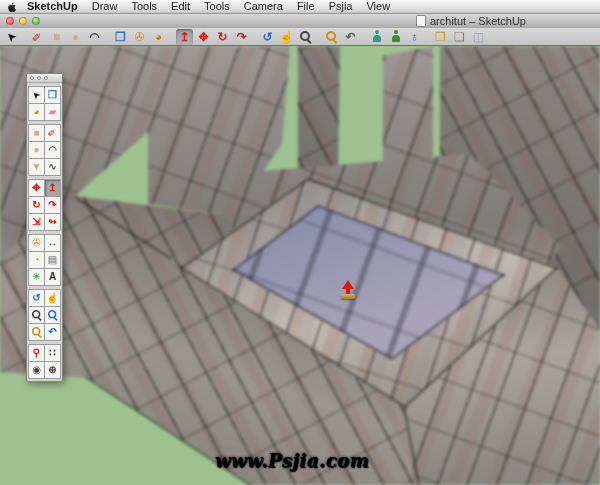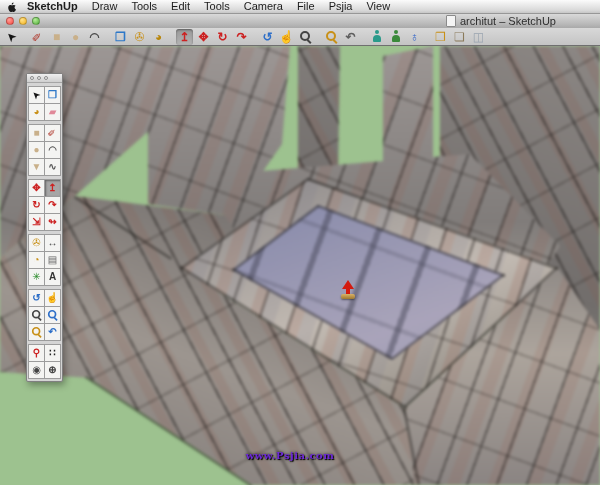--- a/index.html
+++ b/index.html
@@ -15,21 +15,21 @@
   .menu-item.bold{font-weight:bold;}
 
   
   .titlebar{position:absolute;left:0;top:14px;width:600px;height:14px;
     background:linear-gradient(#d9d9d9,#b9b9b9 70%,#a9a9a9);
     border-bottom:1px solid #7e7e7e;z-index:19;}
   .tlight{position:absolute;top:3px;width:8px;height:8px;border-radius:50%;border:1px solid rgba(0,0,0,.25);box-sizing:border-box;}
   .tl-close{left:6px;background:radial-gradient(circle at 35% 30%,#ff9f97,#fb4a42);}
   .tl-min{left:19px;background:radial-gradient(circle at 35% 30%,#ffe28a,#f5b31e);}
   .tl-zoom{left:32px;background:radial-gradient(circle at 35% 30%,#b6ee9a,#53b03a);}
-  .title-wrap{position:absolute;left:446px;top:1px;display:flex;align-items:center;gap:4px;}
+  .title-wrap{position:absolute;left:416px;top:1px;display:flex;align-items:center;gap:4px;}
   .proxy-doc{width:8px;height:10px;background:#f4f4f4;border:1px solid #8a8a8a;border-radius:1px;}
   .win-title{font-size:11px;color:#2e2e2e;white-space:nowrap;}
 
   .toolbar{position:absolute;left:0;top:28px;width:600px;height:18px;
     background:linear-gradient(#d8d8d8,#c4c4c4);
     border-bottom:1px solid #6f6f6f;display:flex;align-items:center;padding-left:3px;box-sizing:border-box;z-index:19;}
   .tb-btn{width:17px;height:16px;display:flex;align-items:center;justify-content:center;border-radius:3px;margin-right:2px;flex:0 0 auto;}
   .tb-btn.gap{margin-left:7px;}
   .tb-btn.pressed{background:linear-gradient(#989898,#b4b4b4);box-shadow:inset 0 1px 2px rgba(0,0,0,.4);}
   .glyph{font-size:12px;line-height:1;display:inline-block;}
@@ -71,22 +71,22 @@
 
   .edge{position:absolute;height:2px;background:rgba(24,21,19,.55);transform-origin:0 0;}
 
   
   .pp-cursor{position:absolute;left:340px;top:234px;width:16px;height:22px;z-index:5;}
   .pp-head{position:absolute;left:2px;top:0;width:0;height:0;border-left:6px solid transparent;border-right:6px solid transparent;border-bottom:9px solid #d31b10;}
   .pp-stem{position:absolute;left:6px;top:8px;width:4px;height:7px;background:#d31b10;}
   .pp-base{position:absolute;left:1px;top:14px;width:14px;height:5px;background:linear-gradient(#dab267,#9e7830);border-radius:2px;box-shadow:0 1px 2px rgba(0,0,0,.45);}
 
   .watermark{position:absolute;left:215px;top:404px;width:150px;text-align:center;z-index:4;
-    font-family:"DejaVu Serif",serif;font-weight:bold;font-size:10px;letter-spacing:.5px;
-    color:#6d28d9;text-shadow:0 0 3px rgba(0,0,0,.9),1px 1px 1px #000;}
+    font-family:"DejaVu Serif",serif;font-style:italic;font-weight:bold;font-size:18px;letter-spacing:.5px;
+    color:#000000;text-shadow:0 0 3px rgba(0,0,0,.9),1px 1px 1px #000;}
 
   
   .palette{position:absolute;left:26px;top:27px;width:37px;z-index:6;
     background:#d4d4d4;border:1px solid #7f7f7f;border-radius:2px;
     box-shadow:2px 3px 7px rgba(0,0,0,.35);padding:0 0 2px;box-sizing:border-box;}
   .pt-bar{height:8px;display:flex;gap:3px;align-items:center;padding-left:3px;
     background:linear-gradient(#efefef,#cfcfcf);border-bottom:1px solid #a5a5a5;}
   .pt-dot{width:4px;height:4px;border-radius:50%;border:1px solid #8b8b8b;background:#ececec;box-sizing:border-box;}
   .pgroup{display:grid;grid-template-columns:1fr 1fr;gap:1px;background:#9c9c9c;border:1px solid #9c9c9c;margin:3px 1px 0;}
   .pcell{height:16px;background:#f4f4f2;display:flex;align-items:center;justify-content:center;}

